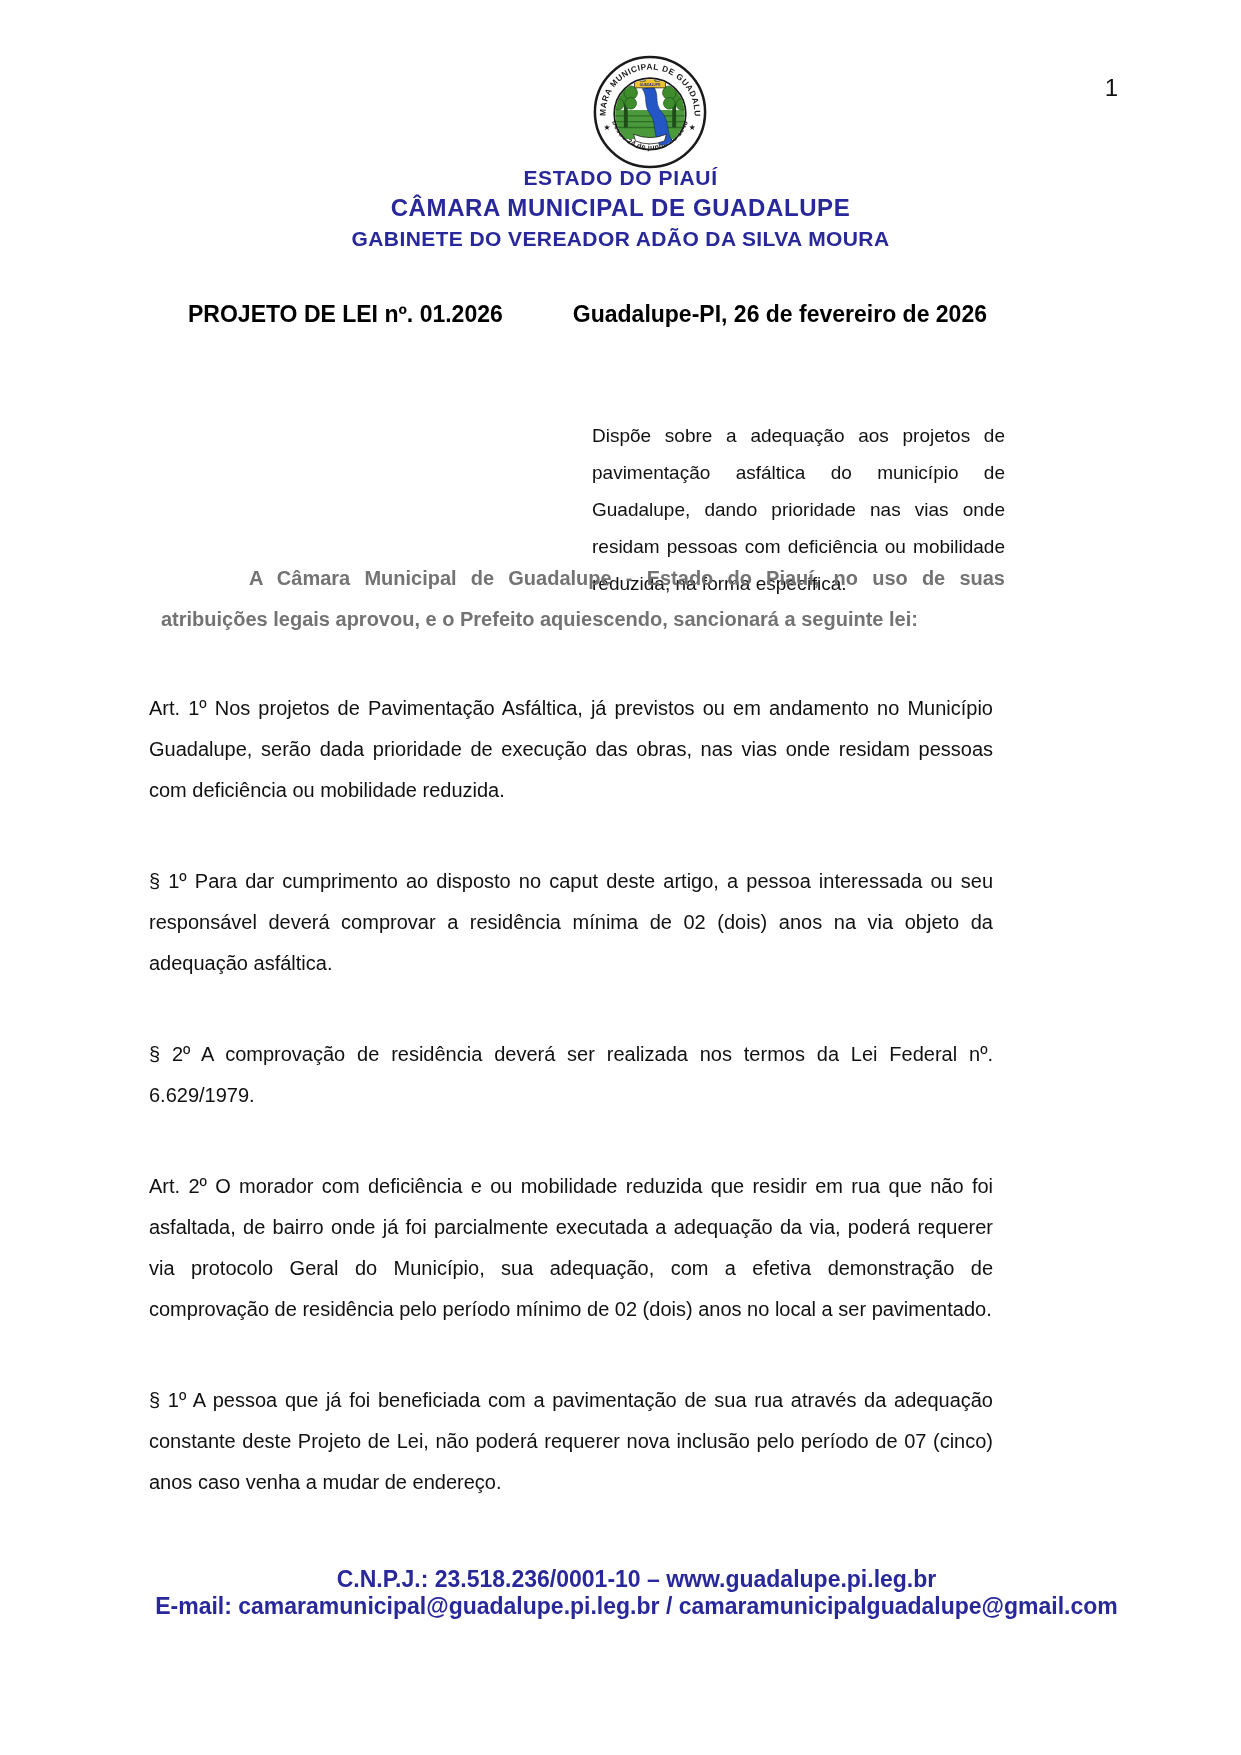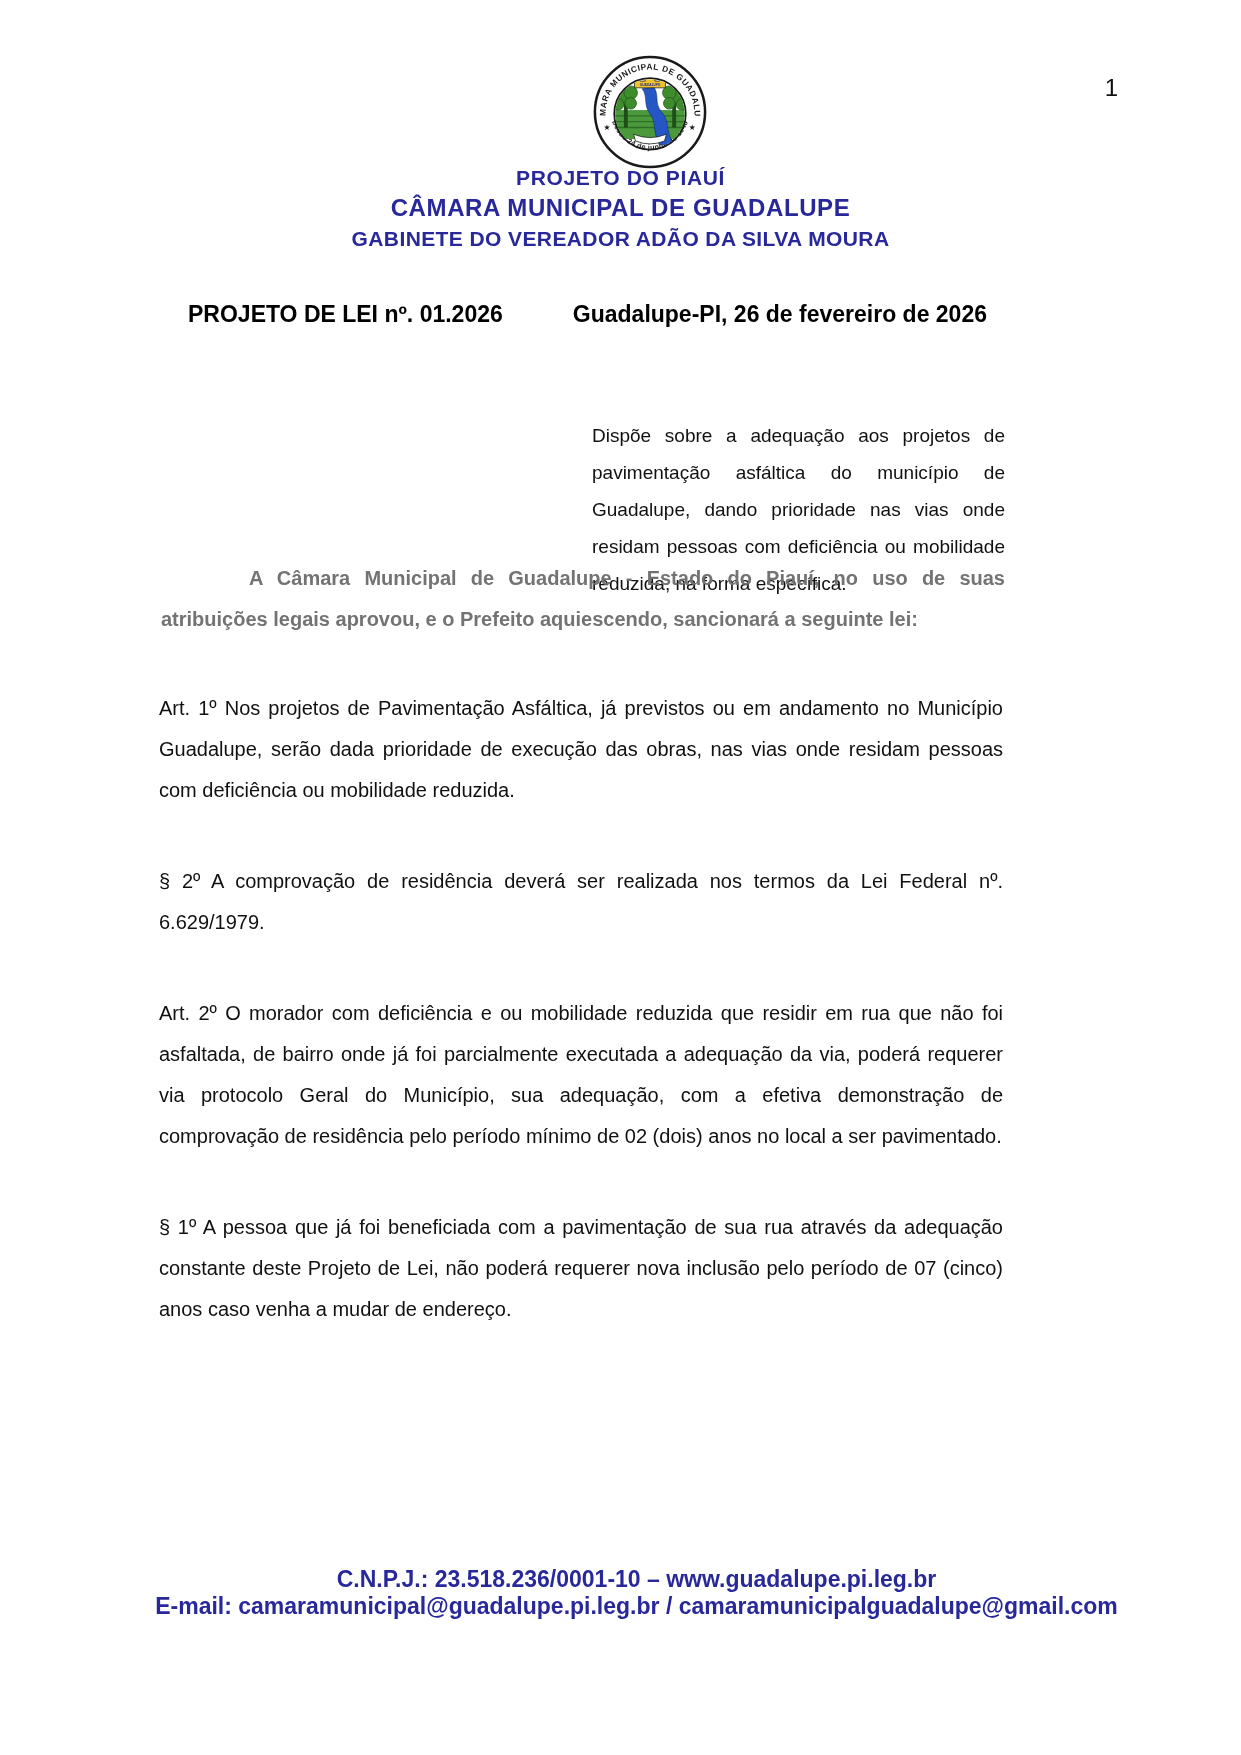--- a/index.html
+++ b/index.html
@@ -35,21 +35,21 @@
   .ementa{
     position:absolute;top:377px;left:592px;width:413px;
     font-size:19px;line-height:37px;text-align:justify;color:#111;margin-top:40px;
   }
   .preamble{
     position:absolute;top:558px;left:161px;width:844px;
     font-size:20px;line-height:41px;font-weight:bold;
     text-align:justify;text-indent:88px;color:#737373;
   }
   .body-text{
-    position:absolute;top:688px;left:159px;width:844px;
+    position:absolute;top:688px;left:149px;width:844px;
     font-size:20px;line-height:41px;text-align:justify;color:#111;
   }
   .body-text p{margin:0 0 50px 0;}
   .footer{
     position:absolute;top:1566px;left:16px;width:100%;
     text-align:center;color:#28289A;font-weight:bold;
     font-size:23px;line-height:27px;
   }
 </style>
 </head>
@@ -99,36 +99,37 @@
 
         <path d="M44,25 h6 v3 h5 v-3 h10 v3 h5 v-3 h6 v10 h-32 Z" fill="#EEC329" stroke="#1a1a1a" stroke-width="0.8"></path>
         <text x="60" y="33" font-size="3.4" font-weight="bold" fill="#28289A" text-anchor="middle">GUADALUPE</text>
 
         <path d="M43,83 Q60,90 77,83 L75,90 Q60,96 45,90 Z" fill="#ffffff" stroke="#1a1a1a" stroke-width="0.8"></path>
       </g>
     </svg>
   </div>
 
   <div class="header-lines">
-    <div class="header-line1">PROJETO DO PIAUÍ</div>
+    <div class="header-line1">ESTADO DO PIAUÍ</div>
     <div class="header-line2">CÂMARA MUNICIPAL DE GUADALUPE</div>
     <div class="header-line3">GABINETE DO VEREADOR ADÃO DA SILVA MOURA</div>
   </div>
 
   <div class="title-row">
     <span class="title-left">PROJETO DE LEI nº. 01.2026</span>
     <span class="title-right">Guadalupe-PI, 26 de fevereiro de 2026</span>
   </div>
 
   <div class="ementa">Dispõe sobre a adequação aos projetos de pavimentação asfáltica do município de Guadalupe, dando prioridade nas vias onde residam pessoas com deficiência ou mobilidade reduzida, na forma específica.</div>
 
   <div class="preamble">A Câmara Municipal de Guadalupe - Estado do Piauí, no uso de suas atribuições legais aprovou, e o Prefeito aquiescendo, sancionará a seguinte lei:</div>
 
   <div class="body-text">
     <p>Art. 1º Nos projetos de Pavimentação Asfáltica, já previstos ou em andamento no Município Guadalupe, serão dada prioridade de execução das obras, nas vias onde residam pessoas com deficiência ou mobilidade reduzida.</p>
+    <p>§ 1º Para dar cumprimento ao disposto no caput deste artigo, a pessoa interessada ou seu responsável deverá comprovar a residência mínima de 02 (dois) anos na via objeto da adequação asfáltica.</p>
     <p>§ 2º A comprovação de residência deverá ser realizada nos termos da Lei Federal nº. 6.629/1979.</p>
     <p>Art. 2º O morador com deficiência e ou mobilidade reduzida que residir em rua que não foi asfaltada, de bairro onde já foi parcialmente executada a adequação da via, poderá requerer via protocolo Geral do Município, sua adequação, com a efetiva demonstração de comprovação de residência pelo período mínimo de 02 (dois) anos no local a ser pavimentado.</p>
     <p>§ 1º A pessoa que já foi beneficiada com a pavimentação de sua rua através da adequação constante deste Projeto de Lei, não poderá requerer nova inclusão pelo período de 07 (cinco) anos caso venha a mudar de endereço.</p>
   </div>
 
   <div class="footer">
     <div>C.N.P.J.: 23.518.236/0001-10 – www.guadalupe.pi.leg.br</div>
     <div>E-mail: camaramunicipal@guadalupe.pi.leg.br / camaramunicipalguadalupe@gmail.com</div>
   </div>
 

